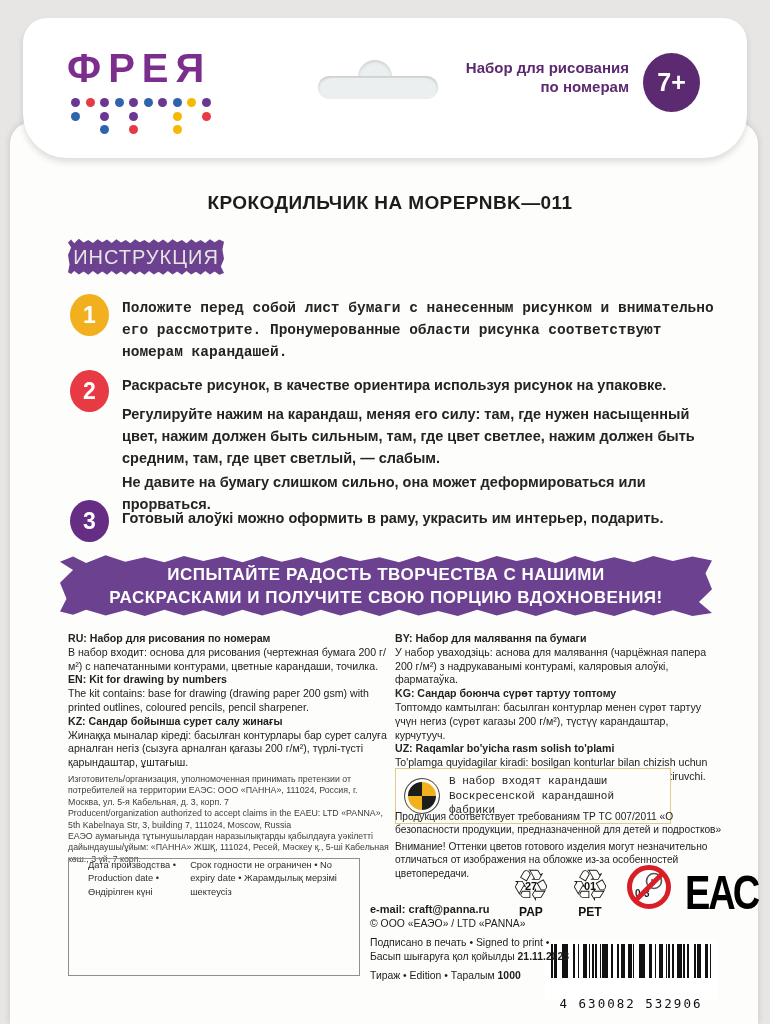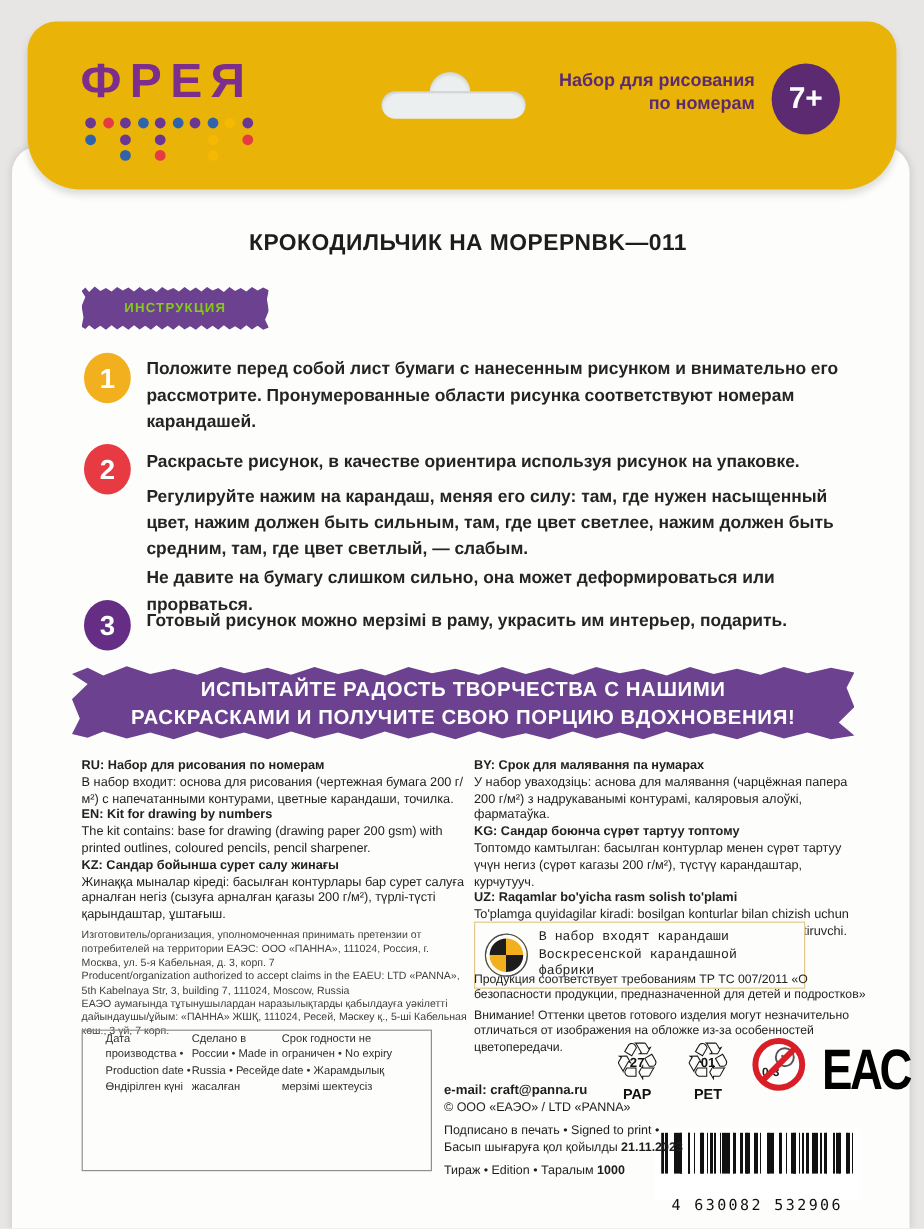--- a/index.html
+++ b/index.html
@@ -2,48 +2,48 @@
 <html><head>
 <meta charset="utf-8">
 <style>
   html,body{margin:0;padding:0;}
   body{width:770px;height:1024px;background:#e7e6e5;font-family:"Liberation Sans",sans-serif;overflow:hidden;}
   #stage{position:relative;width:770px;height:1024px;}
   .abs{position:absolute;}
 
   
   #card{left:10px;top:122px;width:748px;height:902px;background:#fdfdfc;border-radius:22px 22px 0 0;box-shadow:0 0 7px rgba(0,0,0,.14);}
-  #tab{left:23px;top:18px;width:724px;height:140px;background:#eab308;border-radius:24px 24px 44px 44px;box-shadow:0 4px 6px rgba(0,0,0,.13);}
+  #tab{left:23px;top:18px;width:724px;height:140px;background:#ffffff;border-radius:24px 24px 44px 44px;box-shadow:0 4px 6px rgba(0,0,0,.13);}
 
   
   #brand{left:44px;top:28px;font-size:40px;font-weight:700;letter-spacing:7px;color:#7b2e8c;}
   #dots{left:48px;top:80px;width:160px;height:44px;}
   .dot{position:absolute;width:9px;height:9px;border-radius:50%;}
 
   
   #slot-pill{left:295px;top:58px;width:120px;height:23px;border-radius:12px;background:#eceff0;box-shadow:inset 0 2px 3px rgba(0,0,0,.15);}
   #slot-bump{left:335px;top:42px;width:34px;height:34px;border-radius:50%;background:#eceff0;box-shadow:inset 0 2px 3px rgba(0,0,0,.12);}
   #slot-fill{left:300px;top:60px;width:110px;height:18px;background:#eceff0;border-radius:9px;}
 
   
   #kit-type{right:118px;top:40px;text-align:right;font-size:15px;font-weight:700;color:#5c2a70;line-height:19px;}
   #age{left:620px;top:35px;width:57px;height:59px;border-radius:50%;background:#5c2a70;color:#fff;font-size:25px;font-weight:700;display:flex;align-items:center;justify-content:center;}
 
   
   #title-row{left:58px;top:70px;width:644px;display:flex;justify-content:center;font-size:19px;font-weight:800;color:#1d1d1b;letter-spacing:.4px;}
 
   .ragged{clip-path:polygon(0% 12%,2% 4%,4% 14%,7% 2%,10% 12%,13% 5%,16% 13%,19% 3%,22% 11%,25% 4%,28% 13%,31% 3%,34% 12%,37% 5%,40% 14%,43% 3%,46% 11%,49% 5%,52% 13%,55% 3%,58% 12%,61% 4%,64% 13%,67% 3%,70% 11%,73% 5%,76% 14%,79% 3%,82% 12%,85% 5%,88% 13%,91% 3%,94% 11%,97% 4%,100% 10%,99% 30%,100% 55%,98% 75%,100% 92%,97% 97%,94% 88%,91% 96%,88% 87%,85% 97%,82% 89%,79% 96%,76% 87%,73% 97%,70% 88%,67% 96%,64% 87%,61% 97%,58% 89%,55% 96%,52% 87%,49% 97%,46% 88%,43% 96%,40% 87%,37% 97%,34% 88%,31% 96%,28% 87%,25% 97%,22% 88%,19% 96%,16% 87%,13% 97%,10% 88%,7% 96%,4% 87%,2% 95%,0% 90%,1% 70%,0% 45%,2% 25%);}
-  #instr{left:58px;top:116px;width:156px;height:38px;background:#6b4190;color:#84cc16;font-size:11px;font-weight:700;letter-spacing:1px;display:flex;align-items:center;justify-content:center;}
+  #instr{left:58px;top:116px;width:156px;height:38px;background:#6b4190;color:#e5e5e5;font-size:20px;font-weight:400;letter-spacing:1px;display:flex;align-items:center;justify-content:center;}
 
   .step-badge{width:39px;height:42px;border-radius:50%;color:#fff;font-size:23px;font-weight:700;display:flex;align-items:center;justify-content:center;}
   #sb1{left:60px;top:172px;background:#f2b01e;}
   #sb2{left:60px;top:248px;background:#e73a43;}
   #sb3{left:60px;top:378px;background:#662d84;}
   .step-text{left:112px;width:600px;font-size:14.5px;font-weight:700;color:#242422;line-height:22px;}
-  #st1{top:175px;}
+  #st1{top:175px;font-family:Liberation Mono, monospace;}
   #st2a{top:252px;}
   #st2b{top:281px;}
   #st2c{top:349px;}
   #st3{top:385px;}
 
   #banner{left:50px;top:432px;width:652px;height:64px;background:#6b4190;color:#fff;text-align:center;font-size:17px;font-weight:700;line-height:23px;letter-spacing:.5px;padding-top:0;display:flex;flex-direction:column;justify-content:center;}
 
   .lang-col{font-size:10.6px;line-height:13.8px;color:#222;}
   #lang-left{left:58px;top:510px;width:322px;}
   #lang-right{left:385px;top:510px;width:325px;}
@@ -96,38 +96,38 @@
 
     <div id="sb1" class="abs step-badge">1</div>
     <div id="st1" class="abs step-text">Положите перед собой лист бумаги с нанесенным рисунком и внимательно его рассмотрите. Пронумерованные области рисунка соответствуют номерам карандашей.</div>
 
     <div id="sb2" class="abs step-badge">2</div>
     <div id="st2a" class="abs step-text">Раскрасьте рисунок, в качестве ориентира используя рисунок на упаковке.</div>
     <div id="st2b" class="abs step-text">Регулируйте нажим на карандаш, меняя его силу: там, где нужен насыщенный цвет, нажим должен быть сильным, там, где цвет светлее, нажим должен быть средним, там, где цвет светлый, — слабым.</div>
     <div id="st2c" class="abs step-text">Не давите на бумагу слишком сильно, она может деформироваться или прорваться.</div>
 
     <div id="sb3" class="abs step-badge">3</div>
-    <div id="st3" class="abs step-text">Готовый рисунок можно мерзімі в раму, украсить им интерьер, подарить.</div>
+    <div id="st3" class="abs step-text">Готовый алоўкі можно оформить в раму, украсить им интерьер, подарить.</div>
 
     <div id="banner" class="abs ragged">
       <div>ИСПЫТАЙТЕ РАДОСТЬ ТВОРЧЕСТВА С НАШИМИ</div>
       <div>РАСКРАСКАМИ И ПОЛУЧИТЕ СВОЮ ПОРЦИЮ ВДОХНОВЕНИЯ!</div>
     </div>
 
     <div id="lang-left" class="abs lang-col">
       <p class="lang-label">RU: Набор для рисования по номерам</p>
       <p>В набор входит: основа для рисования (чертежная бумага 200 г/м²) с напечатанными контурами, цветные карандаши, точилка.</p>
       <p class="lang-label">EN: Kit for drawing by numbers</p>
       <p>The kit contains: base for drawing (drawing paper 200 gsm) with printed outlines, coloured pencils, pencil sharpener.</p>
       <p class="lang-label">KZ: Сандар бойынша сурет салу жинағы</p>
       <p>Жинаққа мыналар кіреді: басылған контурлары бар сурет салуға арналған негіз (сызуға арналған қағазы 200 г/м²), түрлі-түсті қарындаштар, ұштағыш.</p>
     </div>
 
     <div id="lang-right" class="abs lang-col">
-      <p class="lang-label">BY: Срок для малявання па нумарах</p>
+      <p class="lang-label">BY: Набор для малявання па бумаги</p>
       <p>У набор уваходзіць: аснова для малявання (чарцёжная папера 200 г/м²) з надрукаванымі контурамі, каляровыя алоўкі, фарматаўка.</p>
       <p class="lang-label">KG: Сандар боюнча сүрөт тартуу топтому</p>
       <p>Топтомдо камтылган: басылган контурлар менен сүрөт тартуу үчүн негиз (сүрөт кагазы 200 г/м²), түстүү карандаштар, курчутууч.</p>
       <p class="lang-label">UZ: Raqamlar bo'yicha rasm solish to'plami</p>
       <p>To'plamga quyidagilar kiradi: bosilgan konturlar bilan chizish uchun asos (chizilgan qog'oz 200 g/m²), rangli qalamlar, o'tkirlashtiruvchi.</p>
     </div>
 
     <div id="mfr" class="abs">
       <p>Изготовитель/организация, уполномоченная принимать претензии от потребителей на территории ЕАЭС: ООО «ПАННА», 111024, Россия, г. Москва, ул. 5-я Кабельная, д. 3, корп. 7</p>
       <p>Producent/organization authorized to accept claims in the EAEU: LTD «PANNA», 5th Kabelnaya Str, 3, building 7, 111024, Moscow, Russia</p>
@@ -169,21 +169,20 @@
       <div id="eac">ЕАС</div>
     </div>
 
     <div id="barcode" class="abs">
       <div id="bars"></div>
       <div id="bc-digits">4 630082 532906</div>
     </div>
 
     <div id="date-box" class="abs">
       <div>Дата производства • Production date • Өндірілген күні</div>
-      <div>Сделано в России • Made in Russia • Ресейде жасалған</div>
       <div>Срок годности не ограничен • No expiry date • Жарамдылық мерзімі шектеусіз</div>
     </div>
 
     <div id="footer" class="abs">
       <div class="em">e-mail: craft@panna.ru</div>
       <div>© ООО «ЕАЭО» / LTD «PANNA»</div>
       <div class="gap"></div>
       <div>Подписано в печать • Signed to print •</div>
       <div><span>Басып шығаруға қол қойылды </span><span class="b">21.11.2023</span></div>
       <div class="gap"></div>

